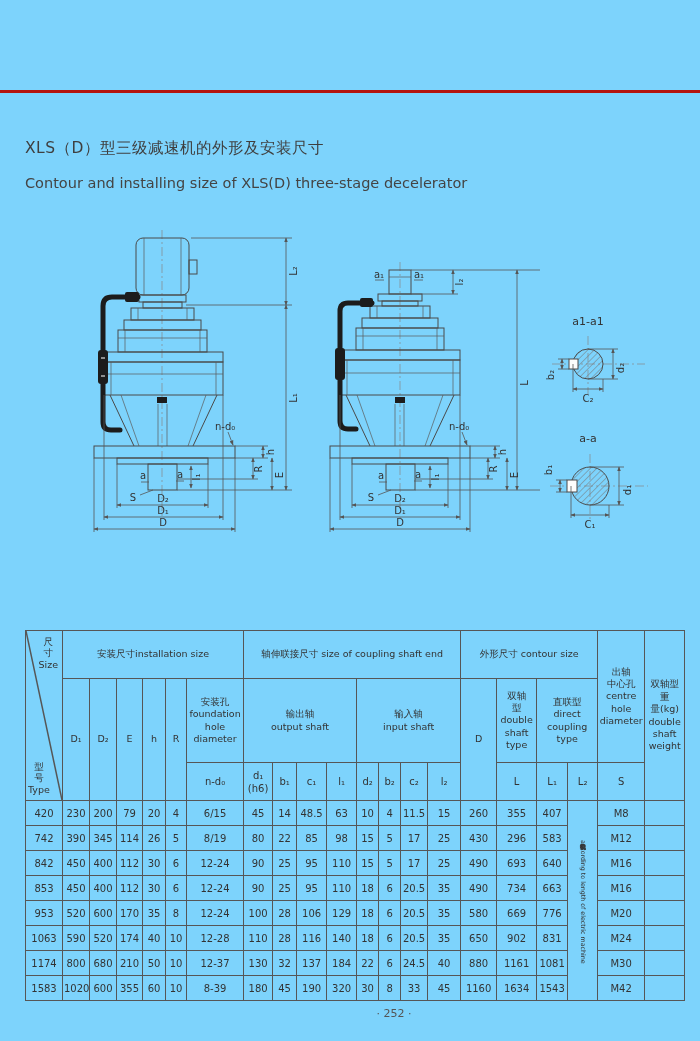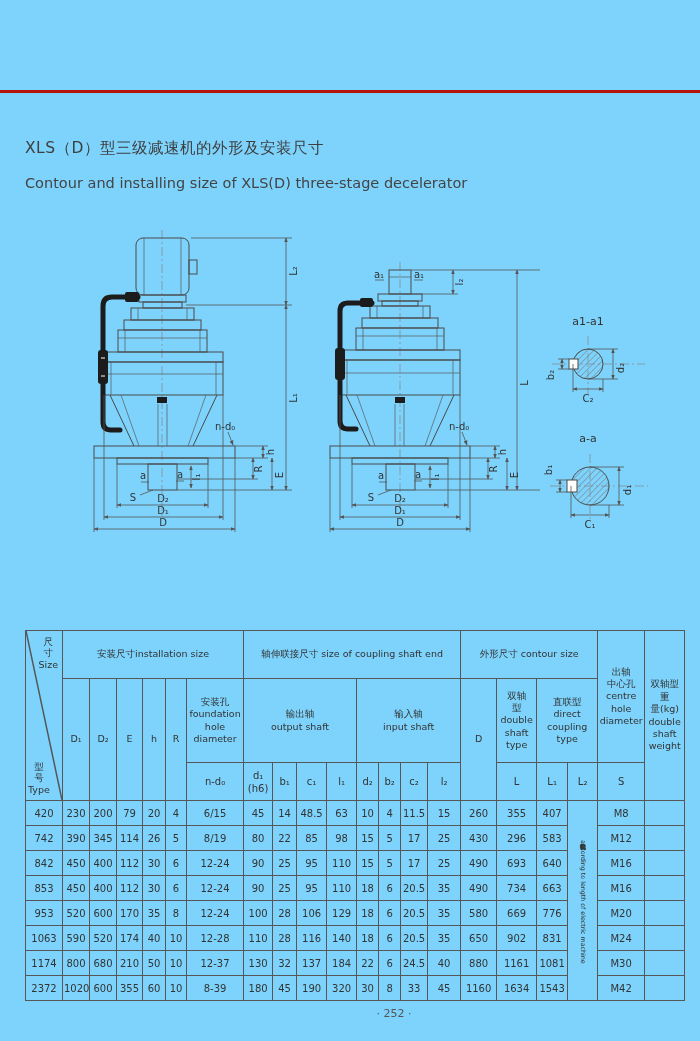--- a/index.html
+++ b/index.html
@@ -503,21 +503,21 @@
           <td>6</td>
           <td>24.5</td>
           <td>40</td>
           <td>880</td>
           <td>1161</td>
           <td>1081</td>
           <td>M30</td>
           <td></td>
         </tr>
         <tr>
-          <td>2372</td>
+          <td>1583</td>
           <td>1020</td>
           <td>600</td>
           <td>355</td>
           <td>60</td>
           <td>10</td>
           <td>8-39</td>
           <td>180</td>
           <td>45</td>
           <td>190</td>
           <td>320</td>

